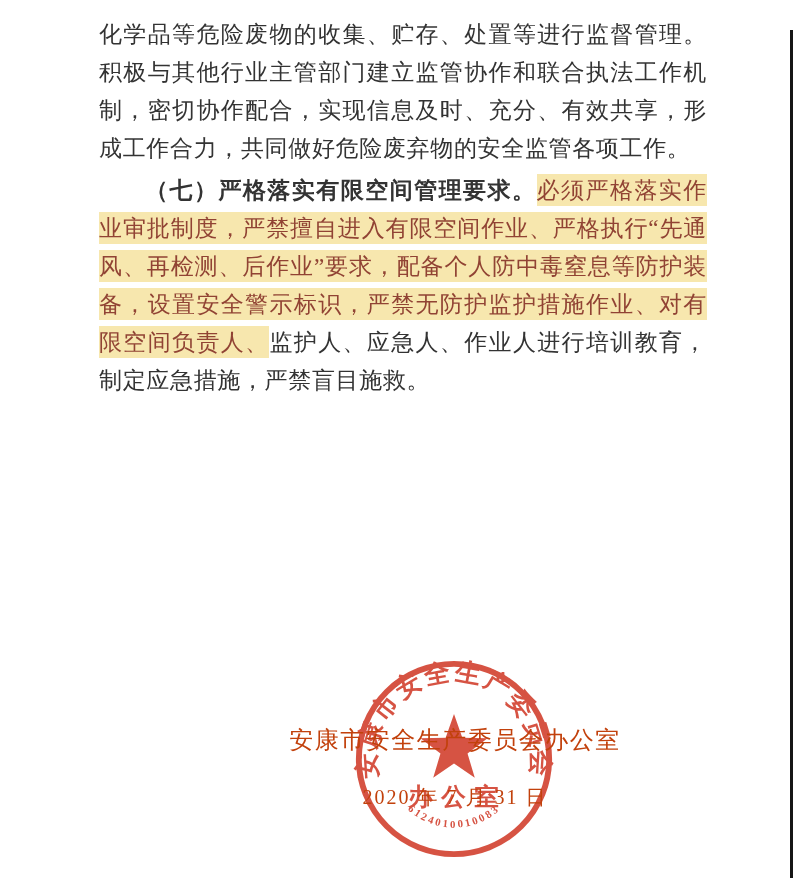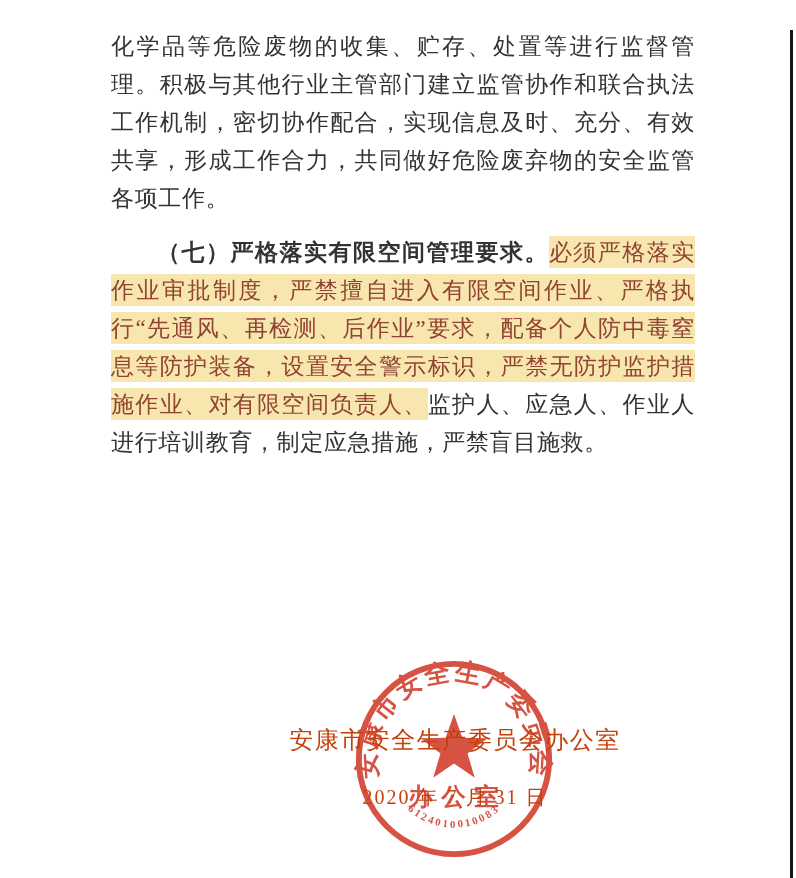--- a/index.html
+++ b/index.html
@@ -21,21 +21,21 @@
     position: absolute;
     left: 95px;
     top: 12px;
     width: 616px;
     color: var(--body-text);
     font-size: 23px;
     line-height: 38px;
     letter-spacing: 0.66px;
     text-align: justify;
   }
-  .para { margin: 16px; }
+  .para { margin: 4px; }
   .para.indent { text-indent: 2em; }
   .seg-bold {
     font-weight: 700;
   }
   .seg-highlight {
     background: var(--hl-bg);
     color: var(--hl-text);
     padding: 4px 0 3px 0;
   }
   .signature-block {

